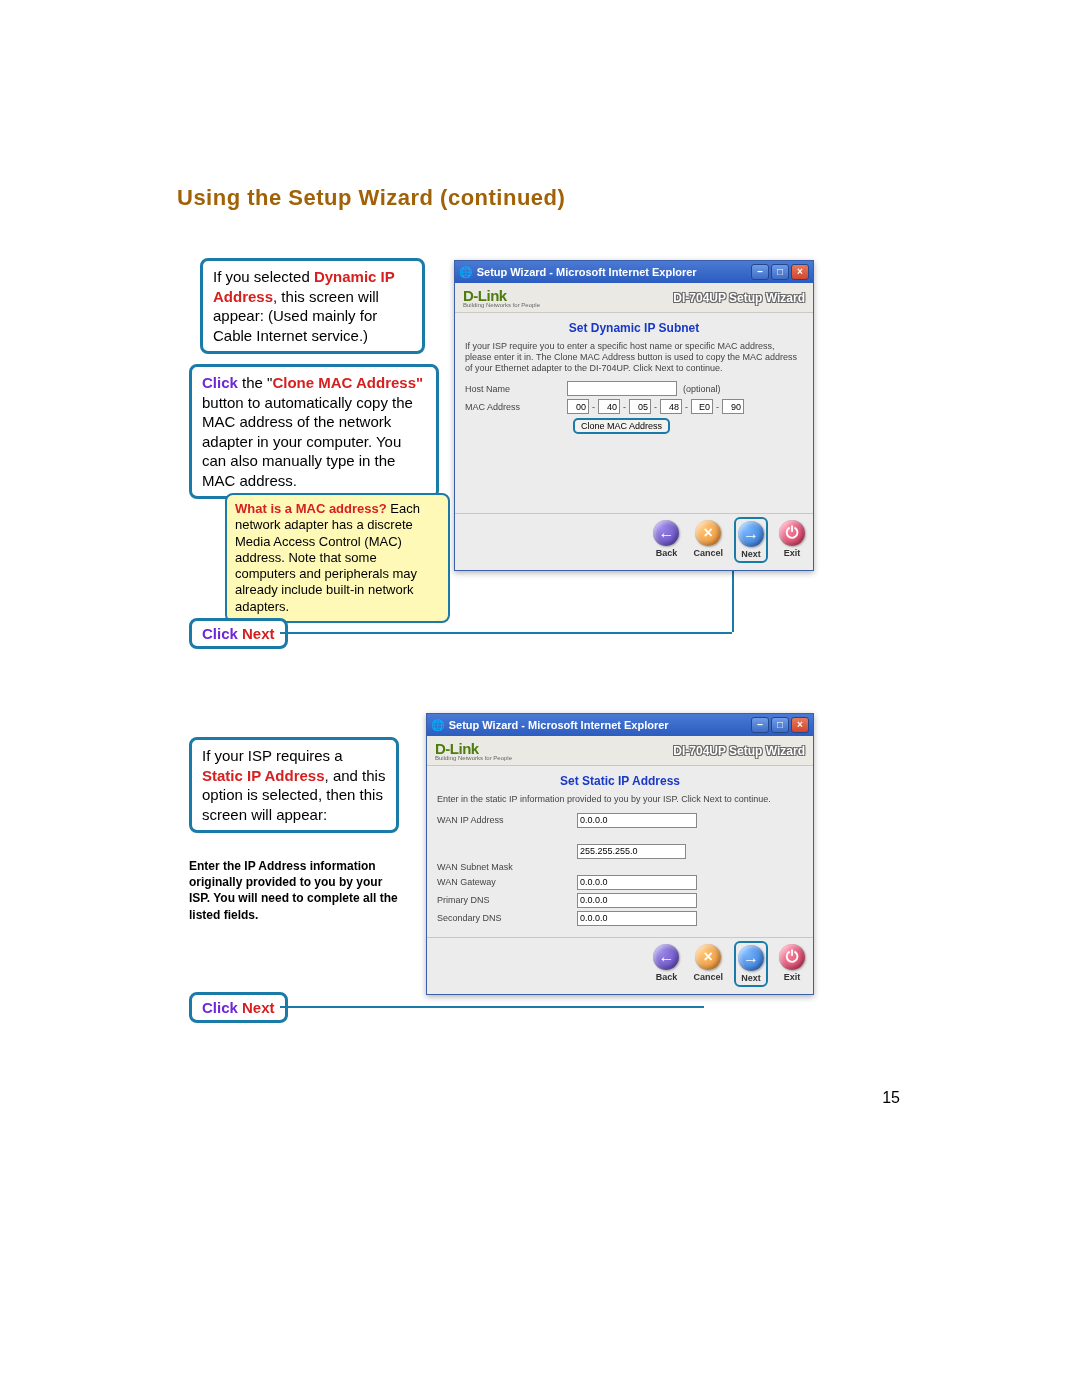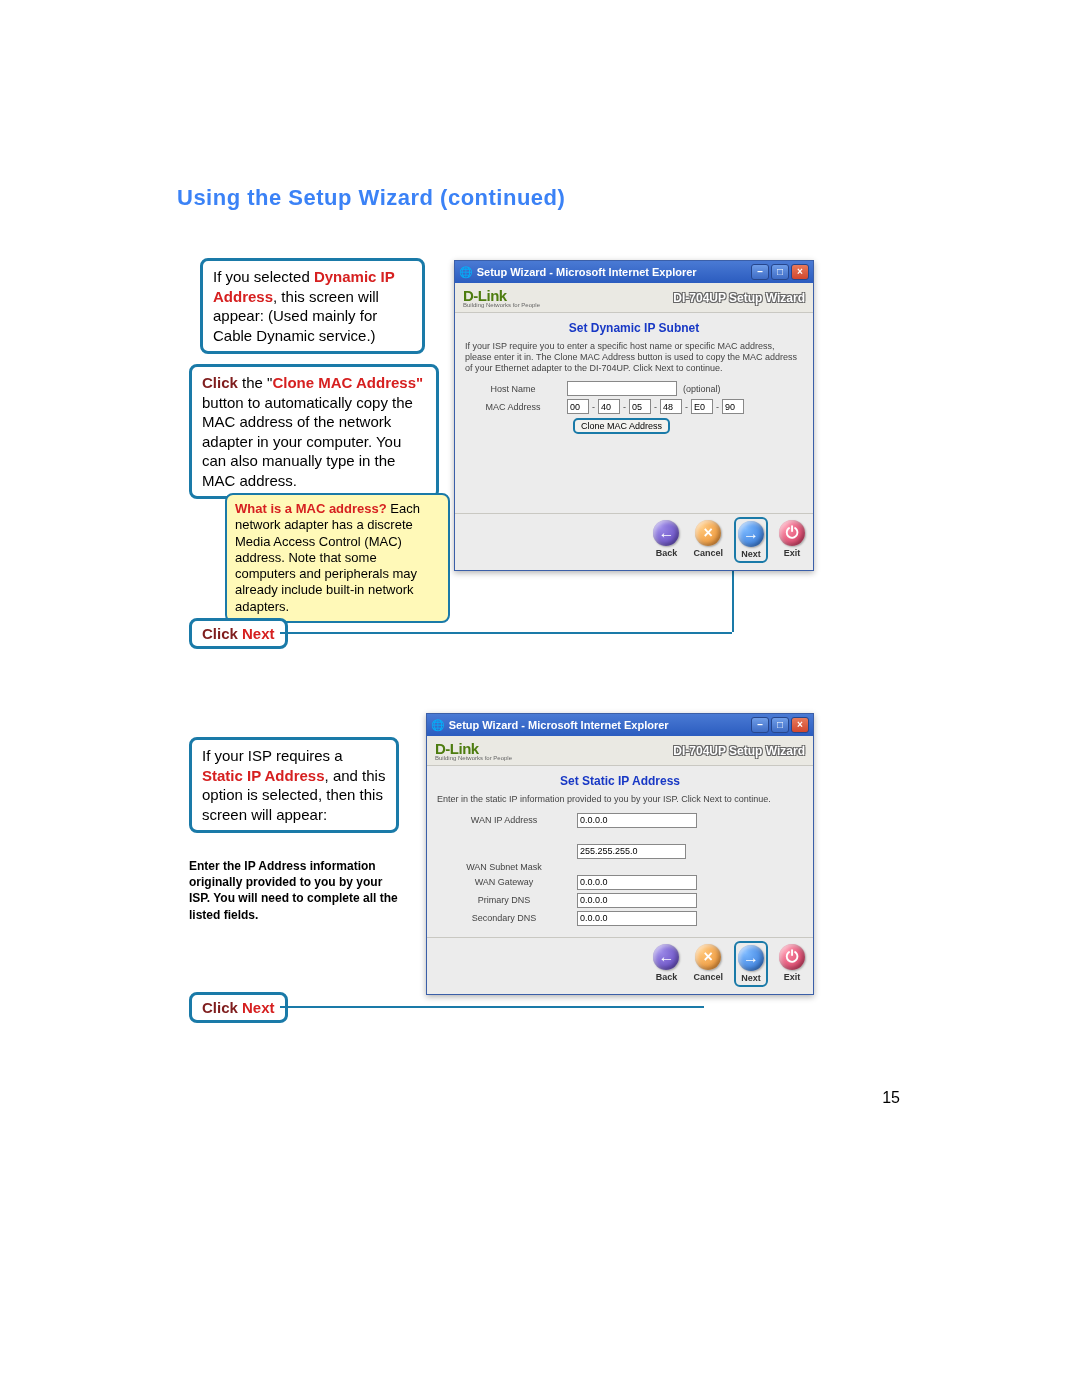--- a/index.html
+++ b/index.html
@@ -10,25 +10,25 @@
     font-family: Arial, Helvetica, sans-serif;
     position: relative;
     color: #000;
   }
   .page-title {
     position: absolute;
     left: 177px;
     top: 185px;
     font-size: 22px;
     font-weight: bold;
-    color: #3b82f6;
+    color: #a16207;
     letter-spacing: 0.5px;
   }
   .red { color: #d62020; }
-  .blue-bold { color: #7f1d1d; font-weight: bold; }
+  .blue-bold { color: #6d28d9; font-weight: bold; }
 
   
   .callout {
     position: absolute;
     border: 3px solid #1a7aa8;
     border-radius: 8px;
     padding: 6px 10px;
     font-size: 15px;
     line-height: 1.3;
     background: transparent;
@@ -153,32 +153,32 @@
   }
   .form-row {
     display: flex;
     align-items: center;
     font-size: 9px;
     color: #444;
     margin: 3px 0;
   }
   .form-row .lbl {
     width: 102px;
-    text-align: center;
+    text-align: left;
     padding-right: 6px;
   }
   .form-row input[type=text] {
     font-size: 9px;
     height: 15px;
     border: 1px solid #888;
     background: #fff;
     padding: 0 2px;
   }
   .mac-inputs { display: flex; gap: 3px; align-items: center;}
-  .mac-inputs input { width: 22px; text-align: left; }
+  .mac-inputs input { width: 22px; text-align: right; }
   .clone-btn {
     font-size: 9px;
     padding: 1px 6px;
     background: #f3f2ee;
     border: 2px solid #1a7aa8;
     border-radius: 5px;
     margin-left: 108px;
     display: inline-block;
   }
   .wiz-footer {
@@ -221,21 +221,21 @@
     bottom: 290px;
     font-size: 16px;
   }
 </style>
 </head>
 <body>
 
 <div class="page-title">Using the Setup Wizard (continued)</div>
 
 <div class="callout" style="left:200px; top:258px; width:225px;">
-  <span>If you selected </span><span class="red" style="font-weight:bold;">Dynamic IP Address</span><span>, this screen will appear: (Used mainly for Cable Dynamic service.)</span>
+  <span>If you selected </span><span class="red" style="font-weight:bold;">Dynamic IP Address</span><span>, this screen will appear: (Used mainly for Cable Internet service.)</span>
 </div>
 
 <div class="callout" style="left:189px; top:364px; width:250px;">
   <span class="blue-bold">Click</span><span> the "</span><span class="red" style="font-weight:bold;">Clone MAC Address"</span><span> button to automatically copy the MAC address of the network adapter in your computer. You can also manually type in the MAC address.</span>
 </div>
 
 <div class="yellow-note" style="left:225px; top:493px; width:225px;">
   <span class="red" style="font-weight:bold;">What is a MAC address?</span><span> Each network adapter has a discrete Media Access Control (MAC) address. Note that some computers and peripherals may already include built-in network adapters.</span>
 </div>
 

